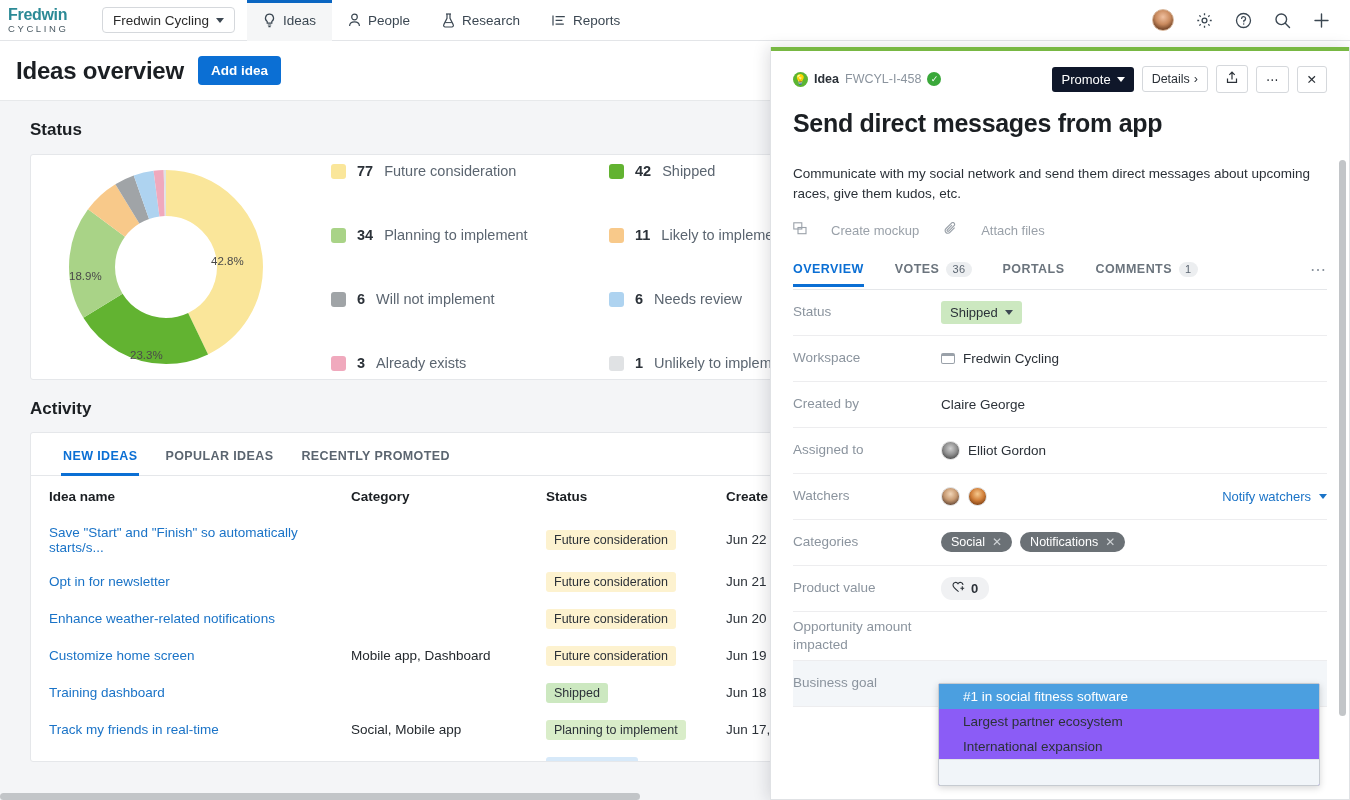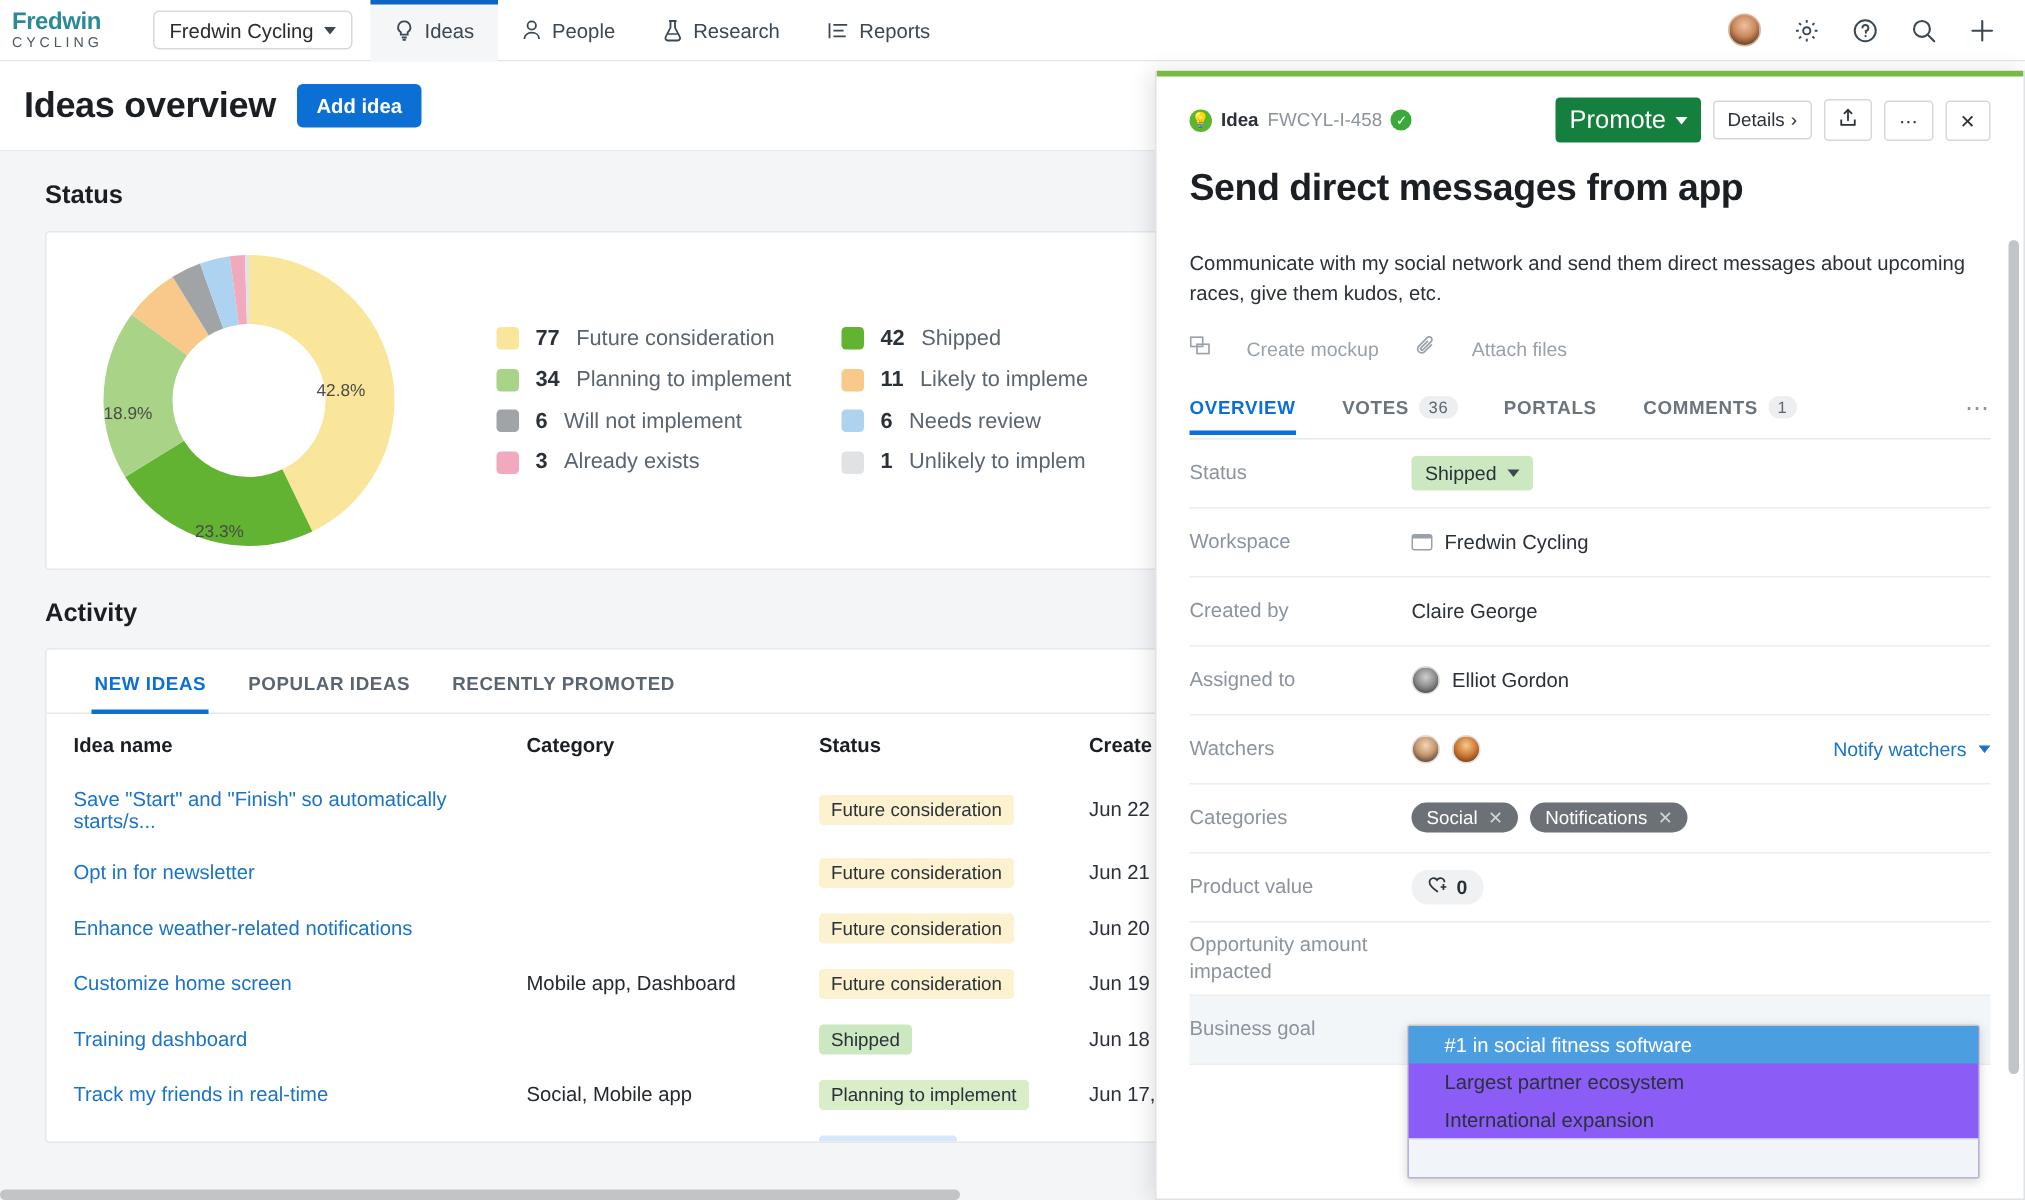--- a/index.html
+++ b/index.html
@@ -63,21 +63,21 @@
   .dash { position: absolute; top: 101px; left: 0; width: 1350px; height: 699px; background: #f4f5f7; overflow: hidden; }
   .section-title { font-size: 17px; font-weight: bold; color: #1b1f23; padding: 19px 0 0 30px; }
   .card { margin: 14px 0 0 30px; background: #fff; border: 1px solid #e5e7ea; border-radius: 3px; }
   .status-card { width: 1290px; height: 226px; display: flex; align-items: center; }
 
   
   .donut-wrap { width: 270px; display: flex; justify-content: center; position: relative; }
   .donut-label { position: absolute; font-size: 11.5px; color: #4a4a4a; font-weight: normal; }
 
   
-  .legend { display: grid; grid-template-columns: 230px 230px; column-gap: 0px; row-gap: 11.5px; margin-left: 30px; }
+  .legend { display: grid; grid-template-columns: 230px 230px; column-gap: 0px; row-gap: 11.5px; margin-left: 30px; gap: 48px; }
   .lg-item { display: flex; align-items: center; gap: 11px; font-size: 14.5px; color: #5b6570; white-space: nowrap; }
   .sw { width: 15px; height: 15px; border-radius: 3px; flex: none; }
   .lg-n { font-weight: bold; color: #2b3138; }
 
   
   .activity-card { width: 1290px; height: 330px; margin-top: 13px; overflow: hidden; }
   .tabs { display: flex; gap: 0; border-bottom: 1px solid #e5e7ea; padding-left: 18px; }
   .tab {
     font-size: 12.5px; font-weight: bold; letter-spacing: .4px; color: #5b6570;
     padding: 16px 14px 12px; position: relative; cursor: pointer;
@@ -114,22 +114,22 @@
     display: flex; align-items: center; justify-content: center; color: #fff; font-size: 10px;
   }
   .type-name { font-size: 12.5px; font-weight: bold; color: #2b3138; }
   .type-id { font-size: 12.5px; color: #8b949e; }
   .verified {
     width: 14px; height: 14px; border-radius: 50%; background: #3aa83a; color: #fff;
     font-size: 9px; display: flex; align-items: center; justify-content: center;
   }
   .mh-actions { margin-left: auto; display: flex; align-items: center; gap: 8px; }
   .btn-promote {
-    background: #15803d; color: #fff; border: none; border-radius: 3px;
-    font-size: 17px; padding: 5px 9px; display: flex; align-items: center; gap: 6px; cursor: pointer;
+    background: #0f172a; color: #fff; border: none; border-radius: 3px;
+    font-size: 13px; padding: 5px 9px; display: flex; align-items: center; gap: 6px; cursor: pointer;
     font-family: "Liberation Sans", sans-serif;
   }
   .btn-promote .caret { border-top-color: #fff; }
   .btn-outline {
     background: #fff; border: 1px solid #d5d8dc; border-radius: 3px;
     font-size: 12.5px; padding: 5px 9px; color: #2b3138; cursor: pointer; min-height: 25px;
     display: flex; align-items: center; justify-content: center; gap: 4px;
     font-family: "Liberation Sans", sans-serif;
   }
   .modal-title { font-size: 25px; font-weight: bold; color: #1b1f23; margin-top: 16px; letter-spacing: -0.3px; }

